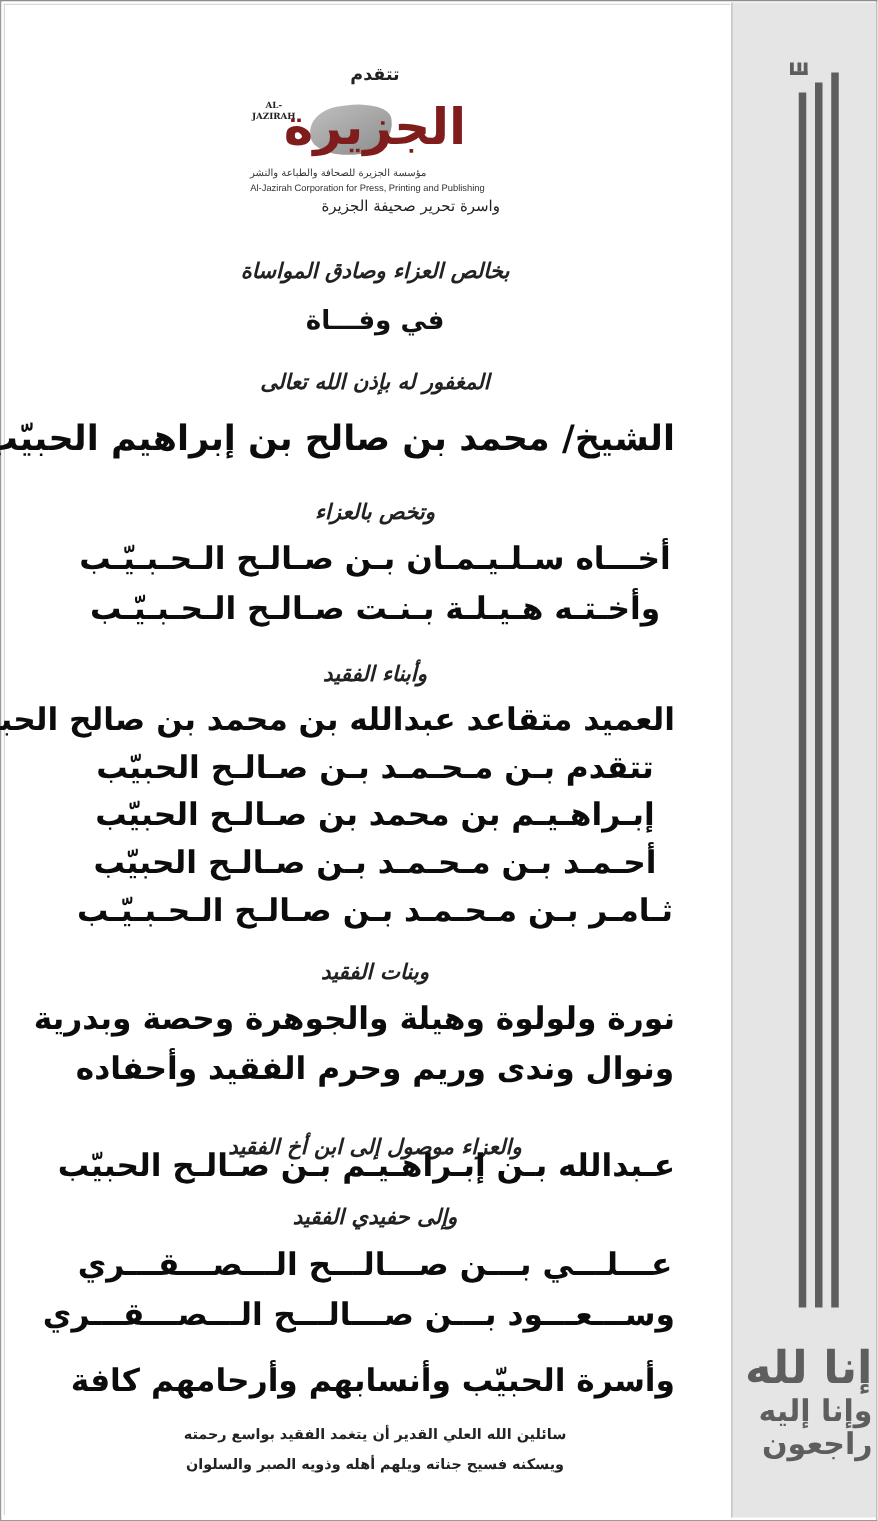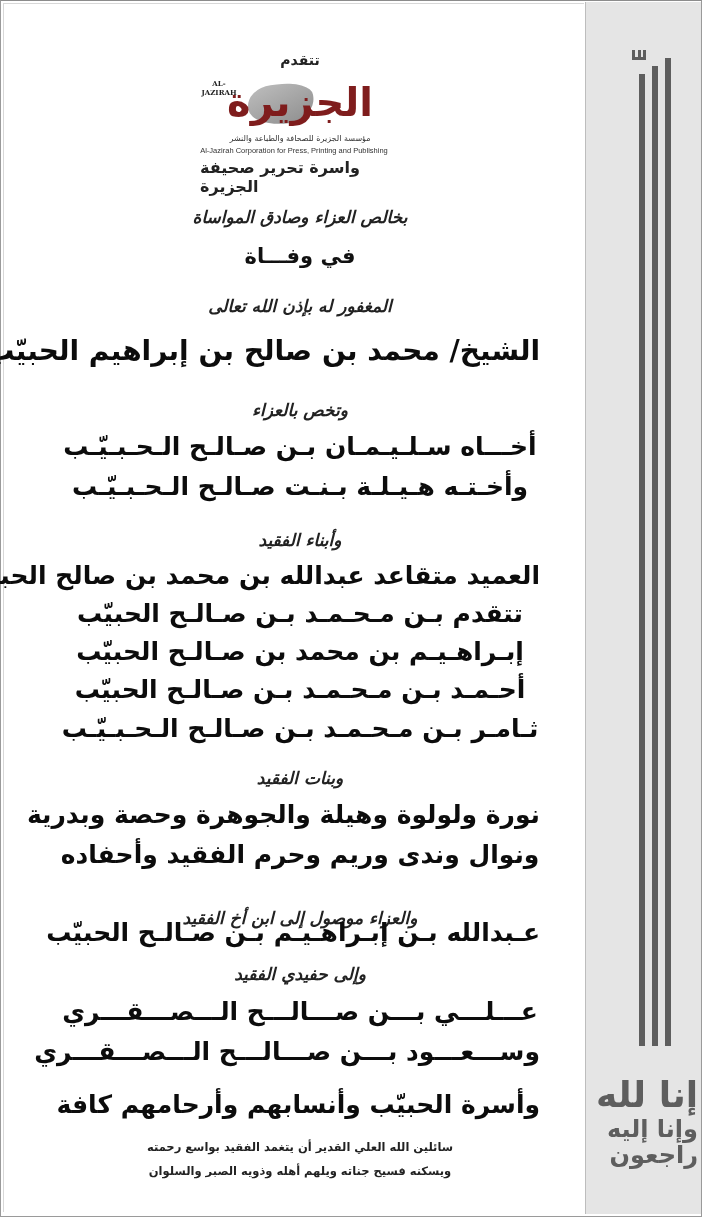--- a/index.html
+++ b/index.html
@@ -51,23 +51,23 @@
     position: absolute; left: 48px; top: 8px; width: 66px; height: 40px;
     background: linear-gradient(160deg, #bdbdbd, #8e8e8e);
     border-radius: 40% 55% 45% 60% / 50% 40% 60% 50%;
     transform: rotate(-8deg);
   }
   .logo-brand-en { position: absolute; right: 162px; top: 3px; font-family: "DejaVu Serif", serif; font-size: 7px; font-weight: bold; color: #222; direction: ltr; }
   .logo-brand-ar {
     position: absolute; left: 0; right: 0; top: 6px; text-align: center;
     font-size: 40px; font-weight: bold; color: #7f1d1d; line-height: 1; letter-spacing: 1px;
   }
-  .logo-corp-ar { position: absolute; left: 0; right: 0; top: 58px; text-align: center; font-size: 8px; color: #333; letter-spacing: 2px; }
+  .logo-corp-ar { position: absolute; left: 0; right: 0; top: 58px; text-align: left; font-size: 8px; color: #333; letter-spacing: 2px; }
   .logo-corp-en { position: absolute; left: 0; right: 12px; top: 70px; text-align: center; font-size: 7.5px; color: #333; direction: ltr; font-family: "Liberation Sans", sans-serif; }
-  .logo-staff { position: absolute; left: 0; right: 0; top: 82px; text-align: left; font-size: 16px; font-weight: bold; color: #222; letter-spacing: 1px; }
+  .logo-staff { position: absolute; left: 0; right: 0; top: 82px; text-align: right; font-size: 12px; font-weight: normal; color: #222; letter-spacing: 1px; }
 
   .small { font-size: 17px; font-weight: bold; color: #222; font-style: italic; }
   .medium { font-size: 21px; font-weight: bold; color: #111; }
   .large { font-size: 25px; font-weight: bold; color: #0c0c0c; }
   .xl { font-size: 28px; font-weight: bold; color: #0c0c0c; }
   .prayer { font-size: 11.5px; font-weight: bold; color: #222; }
 </style>
 </head>
 <body>
 

